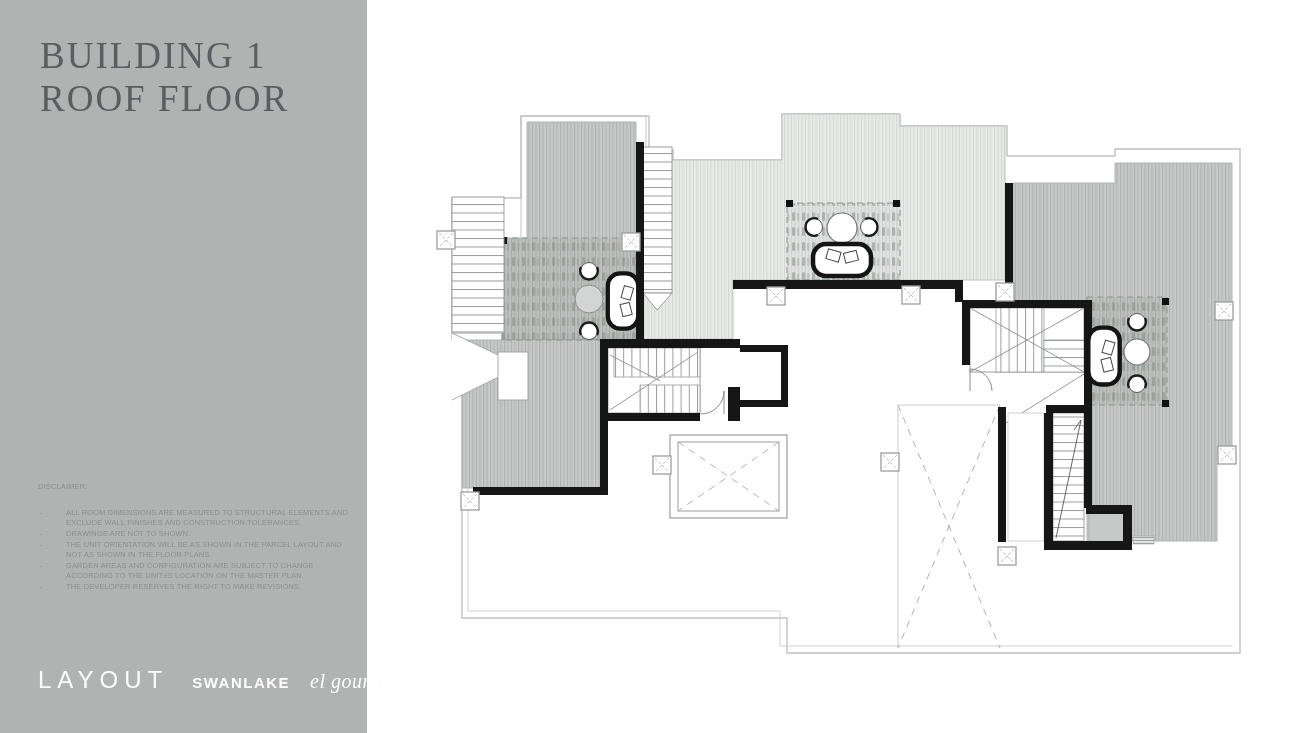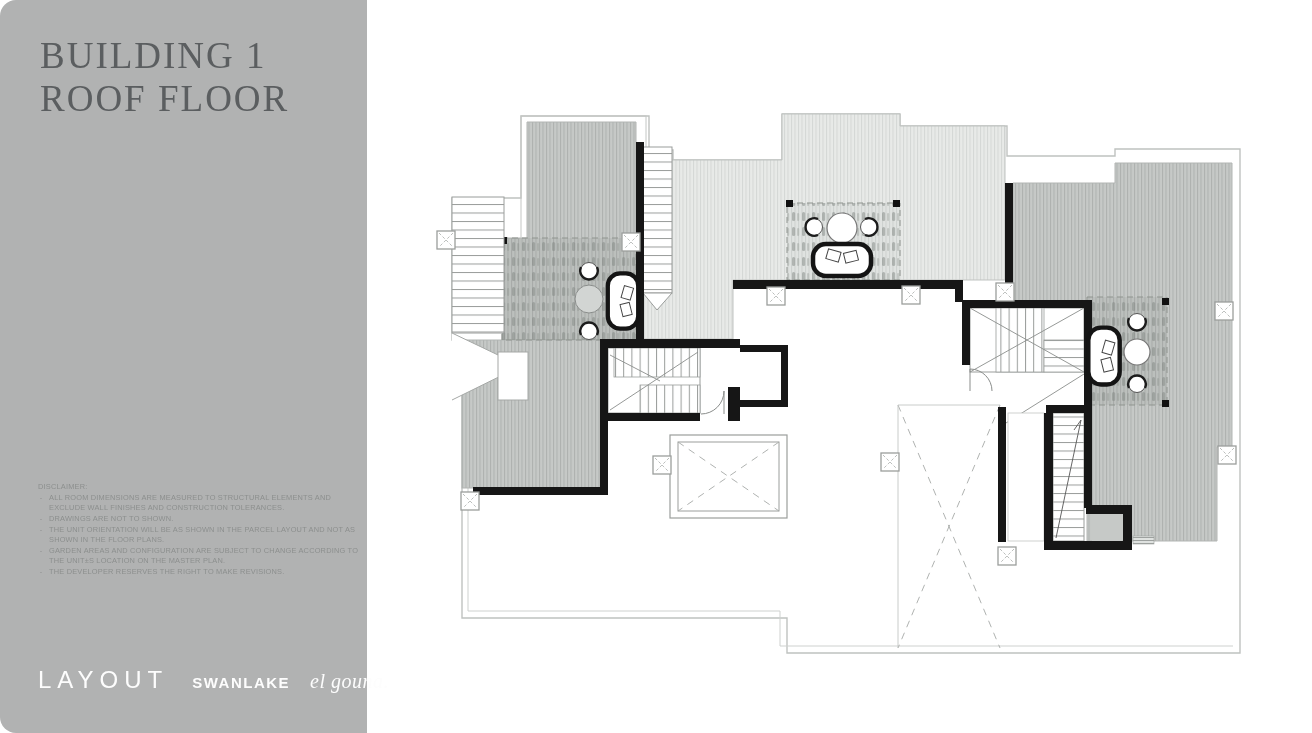--- a/index.html
+++ b/index.html
@@ -1,27 +1,27 @@
 <!DOCTYPE html>
 <html><head>
 <meta charset="utf-8">
 <style>
   html,body{margin:0;padding:0;background:#ffffff;}
   #stage{position:relative;width:1312px;height:733px;background:#ffffff;overflow:hidden;
-         font-family:"Liberation Sans",sans-serif;border-radius:16px;}
+         font-family:"Liberation Sans",sans-serif;}
   
   #sidebar{position:absolute;left:0;top:0;width:367px;height:733px;background:#b1b2b2;}
   #title{position:absolute;left:40px;top:34px;color:#5b5e60;
          font-family:"Liberation Serif",serif;font-weight:400;
          font-size:37px;line-height:43px;letter-spacing:2px;}
   #disclaimer{position:absolute;left:38px;top:482px;width:322px;color:#8c8f8e;
               font-size:7.4px;line-height:1.35;letter-spacing:.2px;}
-  #disclaimer .head{margin-bottom:1px;}
+  #disclaimer .head{margin-bottom:16px;}
   #disclaimer ul{list-style:none;margin:0;padding:0;}
-  #disclaimer li{display:flex;gap:5px;margin-bottom:1px;}
+  #disclaimer li{display:flex;gap:22px;margin-bottom:1px;}
   #disclaimer li .dash{flex:0 0 6px;text-align:center;}
   #logo{position:absolute;left:38px;top:666px;display:flex;align-items:baseline;color:#fdfdfd;white-space:nowrap;}
   #logo .encore{font-family:"Liberation Sans",sans-serif;font-weight:400;
                 font-size:24px;letter-spacing:6px;}
   #logo .swanlake{font-family:"Liberation Sans",sans-serif;font-weight:700;
                   font-size:15px;letter-spacing:1.5px;margin-left:24px;}
   #logo .elgouna{font-family:"Liberation Serif",serif;font-style:italic;
                  font-size:20px;margin-left:20px;letter-spacing:.5px;}
   
   #plan-svg{position:absolute;left:0;top:0;}

